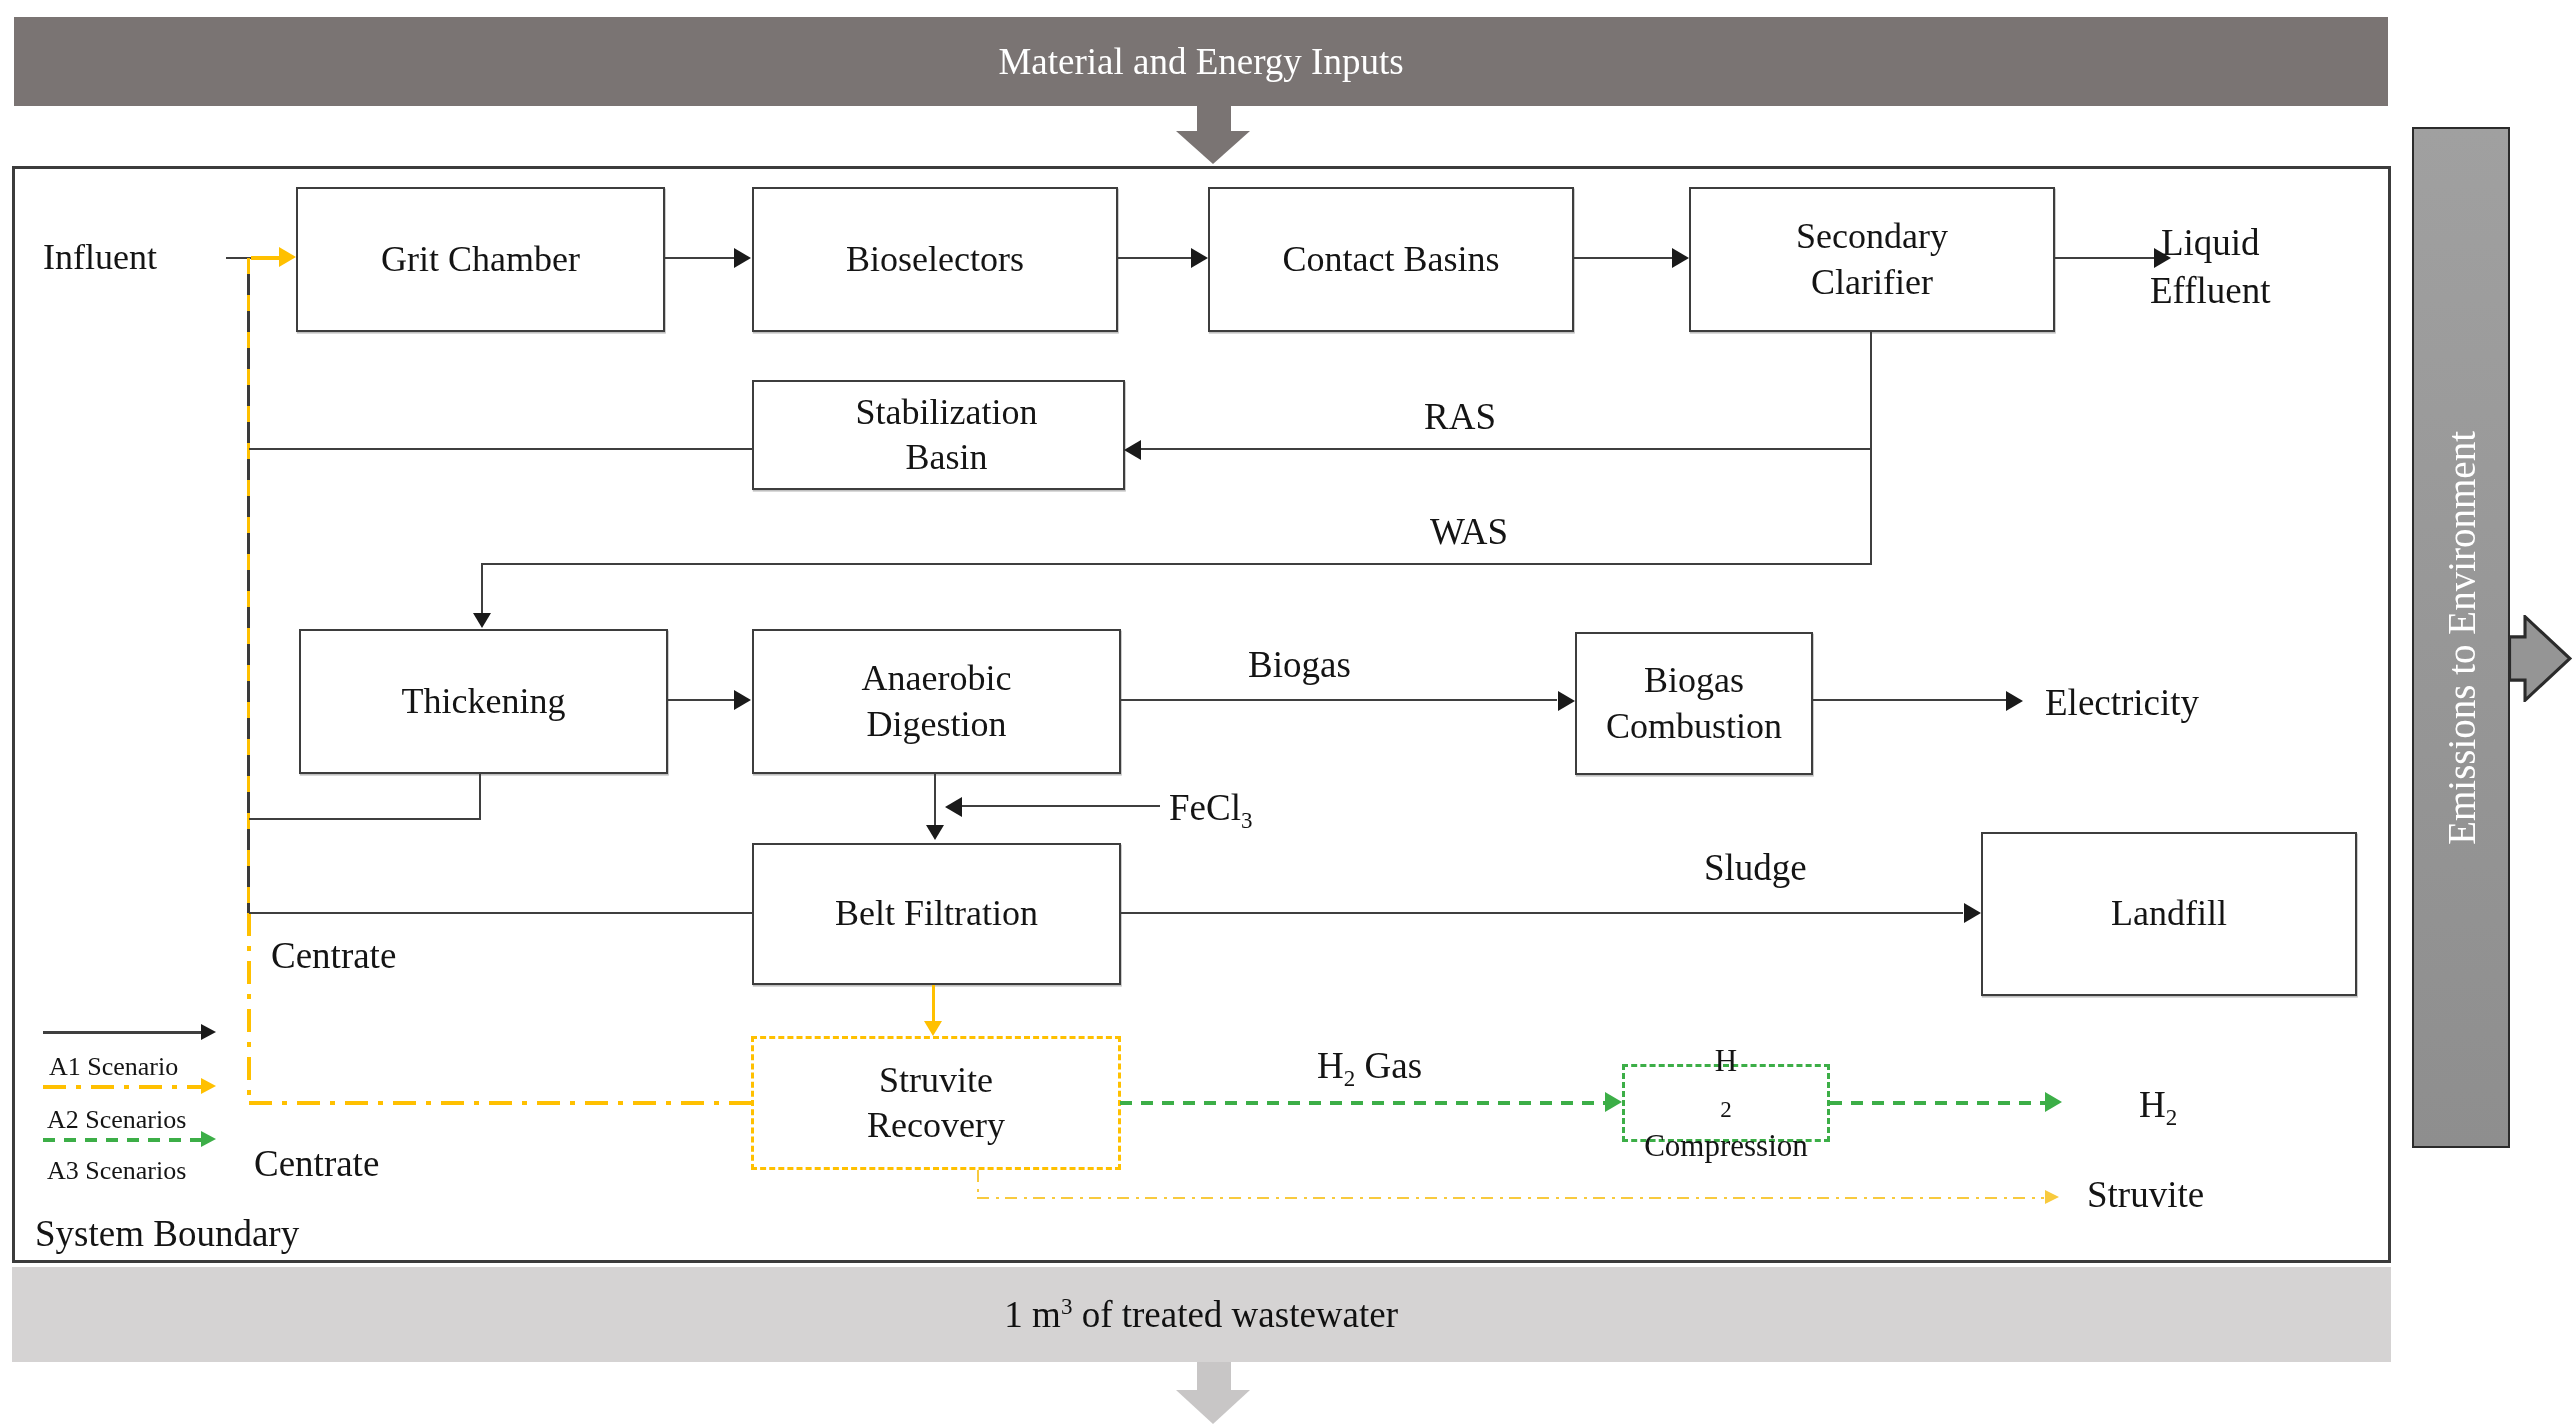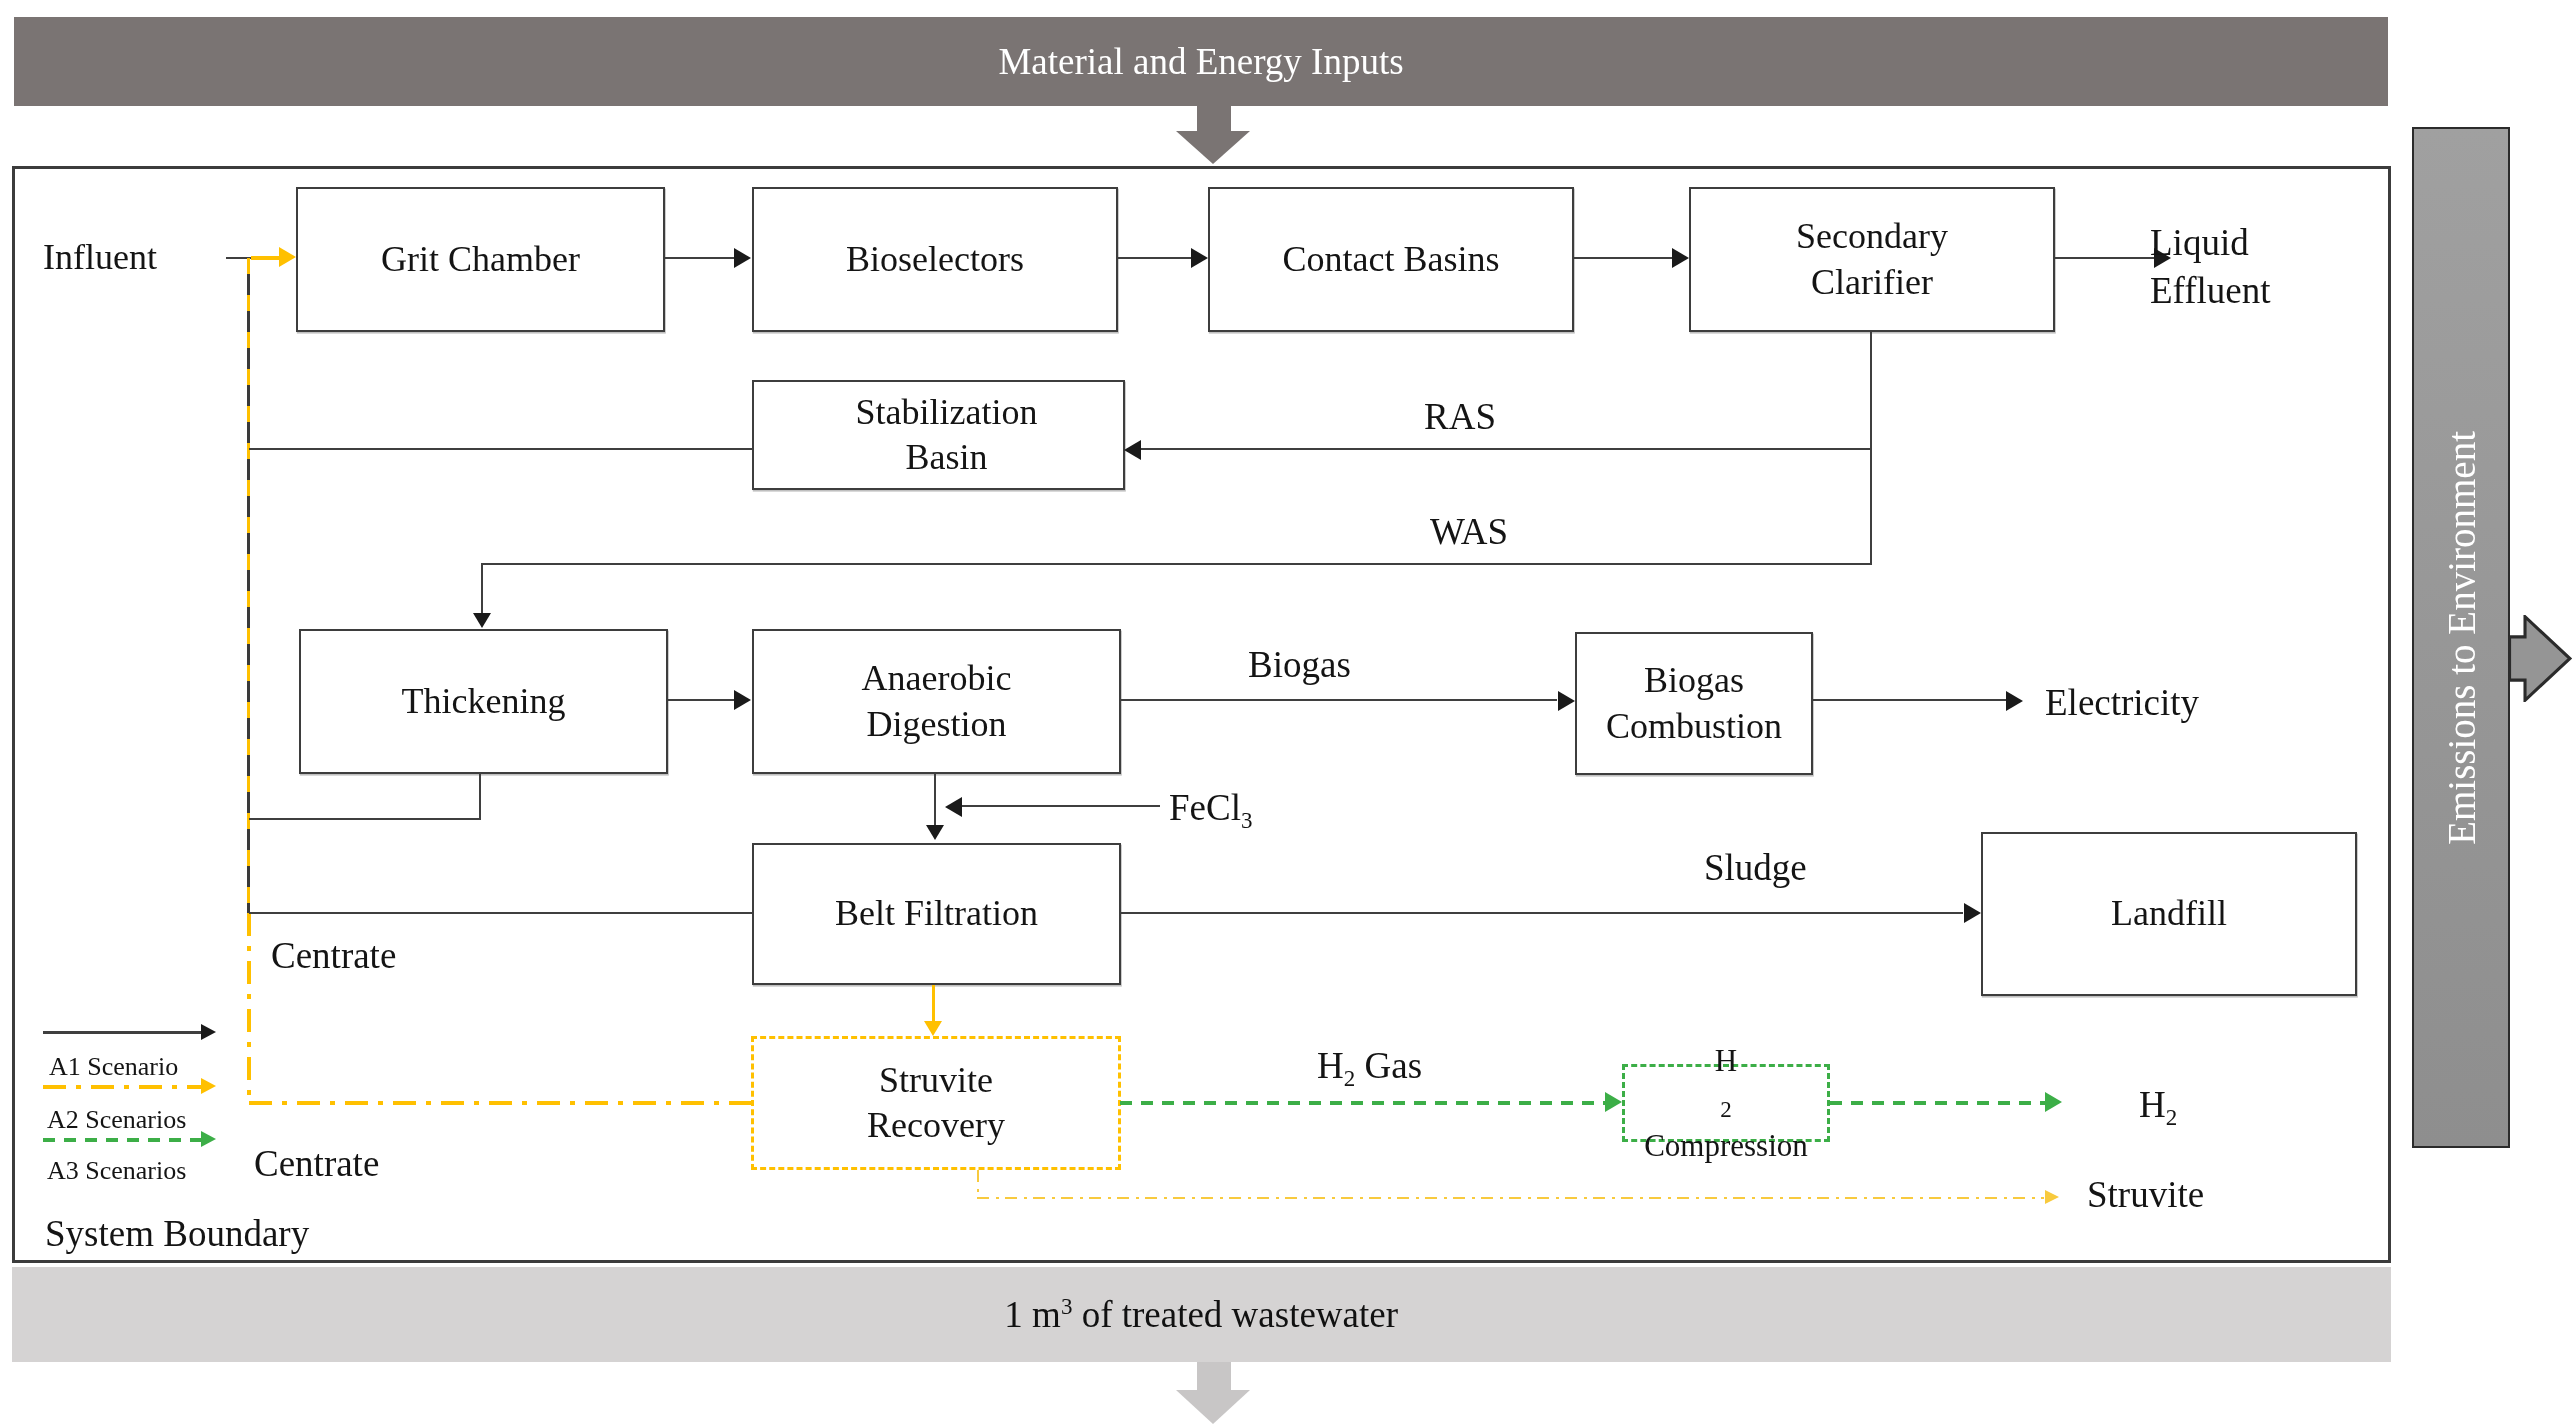--- a/index.html
+++ b/index.html
@@ -43,21 +43,21 @@
   }
   .box{
     position:absolute;border:2.3px solid var(--boxborder);background:#ffffff;box-sizing:border-box;
     display:flex;flex-direction:column;align-items:center;justify-content:center;
     font-size:36px;line-height:1.26;text-align:center;
     box-shadow:0.8px 1.6px 0 rgba(0,0,0,0.25);
   }
   .box span{display:block;}
   .box.yellow{border:3.1px dashed var(--a2);box-shadow:none;}
   .box.green{border:3.1px dashed var(--a3);box-shadow:none;font-size:31px;}
-  .lbl{position:absolute;font-size:37px;white-space:nowrap;}
+  .lbl{position:absolute;font-size:37px;white-space:nowrap;text-align:center;}
   .lineH{position:absolute;height:2.3px;background:var(--a1);}
   .lineV{position:absolute;width:2.3px;background:var(--a1);}
   .ydH{position:absolute;height:3.9px;background:repeating-linear-gradient(90deg,var(--a2) 0 23px,transparent 23px 33px,var(--a2) 33px 38px,transparent 38px 48px);}
   .ydV{position:absolute;width:3.9px;background:repeating-linear-gradient(180deg,var(--a2) 0 23px,transparent 23px 33px,var(--a2) 33px 38px,transparent 38px 48px);}
   .ytH{position:absolute;height:2.3px;background:repeating-linear-gradient(90deg,var(--a2thin) 0 12.4px,transparent 12.4px 18.7px,var(--a2thin) 18.7px 22px,transparent 22px 28px);}
   .ytV{position:absolute;width:2.3px;background:repeating-linear-gradient(180deg,var(--a2thin) 0 12.4px,transparent 12.4px 18.7px,var(--a2thin) 18.7px 22px,transparent 22px 28px);}
   .gdH{position:absolute;height:3.9px;background:repeating-linear-gradient(90deg,var(--a3) 0 12.4px,transparent 12.4px 21px);}
   .mixV{position:absolute;width:3.1px;background:repeating-linear-gradient(180deg,var(--a2) 0 15.6px,#3a3a3a 15.6px 37px);}
   .ysolidV{position:absolute;width:3.1px;background:var(--a2);}
   .ahR{position:absolute;width:0;height:0;border-top:10px solid transparent;border-bottom:10px solid transparent;border-left:17px solid #1a1a1a;}
@@ -205,21 +205,21 @@
   <div class="lbl" style="left:1430px;top:510px;">WAS</div>
   <div class="lbl" style="left:1248px;top:643px;">Biogas</div>
   <div class="lbl" style="left:2045px;top:681px;">Electricity</div>
   <div class="lbl" style="left:1169px;top:786px;"><span>FeCl</span><sub>3</sub></div>
   <div class="lbl" style="left:1704px;top:846px;">Sludge</div>
   <div class="lbl" style="left:271px;top:934px;">Centrate</div>
   <div class="lbl" style="left:254px;top:1142px;">Centrate</div>
   <div class="lbl" style="left:1317px;top:1044px;"><span>H</span><sub>2</sub><span> Gas</span></div>
   <div class="lbl" style="left:2139px;top:1083px;"><span>H</span><sub>2</sub></div>
   <div class="lbl" style="left:2087px;top:1173px;">Struvite</div>
-  <div class="lbl" style="left:45px;top:1212px;">System Boundary</div>
+  <div class="lbl" style="left:35px;top:1212px;">System Boundary</div>
 
   <div>
     <div class="lineH" style="left:43px;top:1031px;width:159px;height:3.1px;"></div>
     <div class="ahR" style="left:201px;top:1024px;border-top-width:8.6px;border-bottom-width:8.6px;border-left-width:15.6px;"></div>
     <div class="legend-lbl" style="left:49px;top:1052px;">A1 Scenario</div>
 
     <div class="ydH" style="left:43px;top:1085px;width:159px;"></div>
     <div class="ahR y" style="left:201px;top:1078px;border-top-width:8.6px;border-bottom-width:8.6px;border-left-width:15.6px;"></div>
     <div class="legend-lbl" style="left:47px;top:1105px;">A2 Scenarios</div>
 

